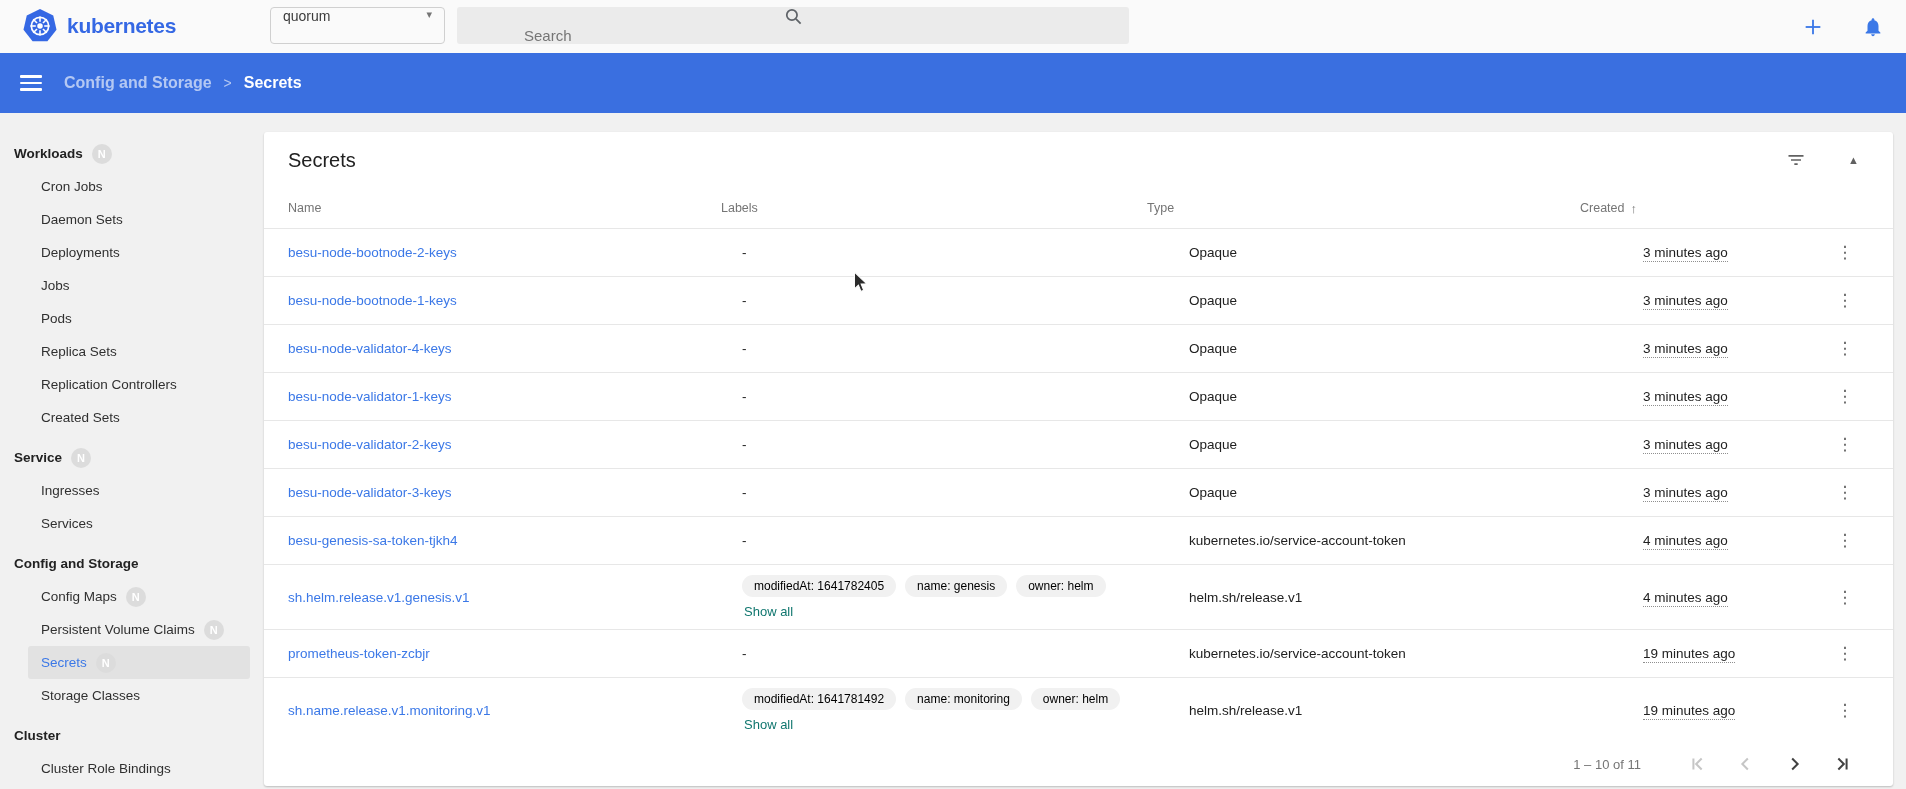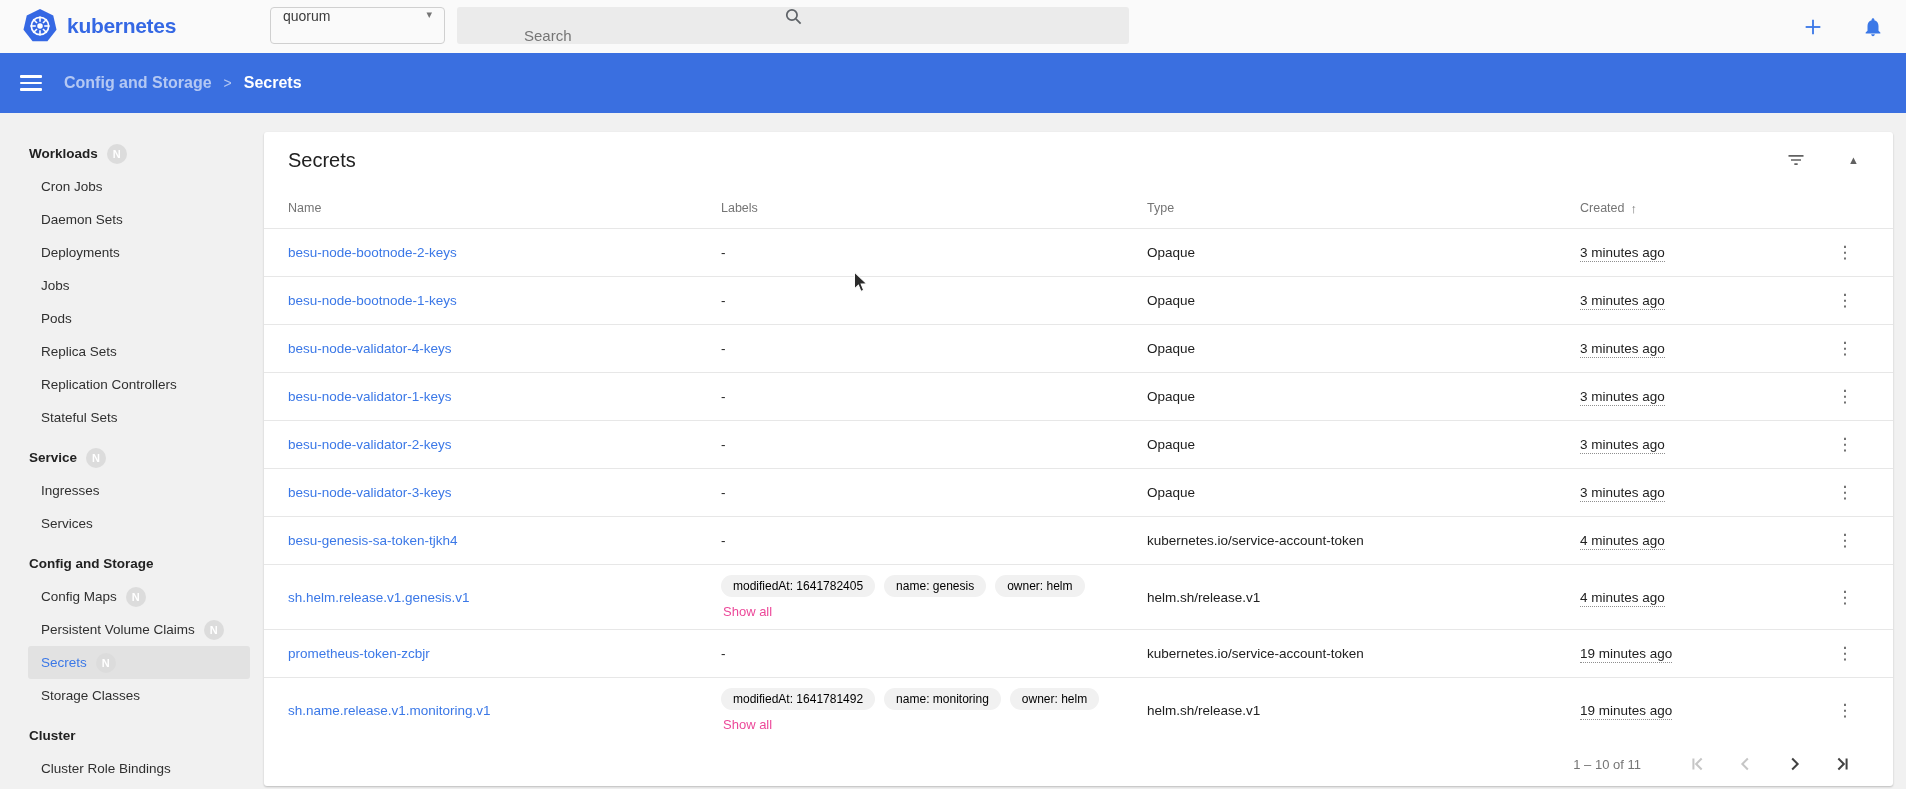--- a/index.html
+++ b/index.html
@@ -31,47 +31,47 @@
     display:flex; align-items:center; padding-left:20px; }
   .hamburger { width:22px; display:flex; flex-direction:column; gap:4px; background:none; border:none; cursor:pointer; padding:0; }
   .hamburger span { display:block; height:2.5px; background:#fff; border-radius:1px; }
   .crumbs { margin-left:22px; display:flex; align-items:center; gap:12px; font-size:16px; }
   .crumb-parent { color:rgba(255,255,255,0.62); font-weight:bold; cursor:pointer; text-decoration:none; }
   .crumb-sep { color:rgba(255,255,255,0.62); font-size:14px; }
   .crumb-current { color:#ffffff; font-weight:bold; }
   
   .sidebar { position:absolute; top:113px; left:0; width:264px; height:676px; overflow:hidden; padding-top:24px; }
   .nav-section { margin-bottom:7px; }
-  .nav-header { height:33px; display:flex; align-items:center; padding-left:29px; cursor:pointer; }
+  .nav-header { height:33px; display:flex; align-items:center; padding-left:14px; cursor:pointer; }
   .nav-header-label { font-size:13.5px; font-weight:bold; color:#222; }
   .nav-item { height:33px; display:flex; align-items:center; padding-left:41px; font-size:13.5px; color:#303030; cursor:pointer; }
   .nav-item.selected { background:#e2e2e2; margin-left:28px; margin-right:14px; padding-left:13px; border-radius:3px; }
   .nav-item.selected .nav-item-label { color:#3b78e7; }
   .n-badge { display:inline-flex; align-items:center; justify-content:center; width:20px; height:20px;
     border-radius:50%; background:#dcdcdc; color:#fff; font-size:11px; font-weight:bold; margin-left:9px; flex:none; }
   
   .main-card { position:absolute; left:264px; top:132px; width:1629px; background:#ffffff;
     border-radius:3px; box-shadow:0 1px 2px rgba(0,0,0,0.22); }
   .card-header { height:56px; display:flex; align-items:center; justify-content:space-between; padding:0 30px 0 24px; }
   .card-title { font-size:20px; color:#212121; }
   .card-actions { display:flex; align-items:center; gap:34px; }
   .collapse-caret { font-size:11px; color:#616161; }
   
   .thead { display:grid; grid-template-columns:433px 426px 433px 1fr 48px; align-items:center;
     height:40px; padding:0 24px; color:#757575; font-size:12.5px; }
   .th-created { display:flex; align-items:center; gap:6px; cursor:pointer; }
   .sort-arrow { font-size:13px; color:#757575; }
   .tbody .trow { display:grid; grid-template-columns:433px 426px 433px 1fr 48px; align-items:center;
-    min-height:48px; padding:0 24px; border-top:1px solid #e7e7e7; font-size:13.5px; }
+    min-height:48px; padding:0 24px; border-top:1px solid #e7e7e7; font-size:13.5px;gap:21px; }
   .tbody .trow.tall { min-height:64px; }
   .name-link { color:#3b78e7; text-decoration:none; cursor:pointer; }
   .td-labels { color:#212121; }
   .chip-wrap { display:flex; gap:9px; margin-top:10px; flex-wrap:wrap; }
   .chip { background:#f1f1f1; border-radius:12px; padding:4px 12px; font-size:12px; color:#000000; white-space:nowrap; }
-  .show-all { display:inline-block; color:#ec4899; font-size:13px; margin:7px 0 10px 2px; cursor:pointer; text-decoration:none; }
+  .show-all { display:inline-block; color:#0f766e; font-size:13px; margin:7px 0 10px 2px; cursor:pointer; text-decoration:none; }
   .created-text { border-bottom:1px dotted #8f8f8f; padding-bottom:1px; cursor:default; }
   .td-menu { text-align:center; }
   .kebab { background:none; border:none; cursor:pointer; font-size:17px; color:#616161; padding:4px 8px; letter-spacing:0; }
   
   .card-footer { height:44px; display:flex; align-items:center; justify-content:flex-end; padding-right:38px; gap:22px; }
   .range-label { color:#757575; font-size:13px; margin-right:22px; }
   .pg-btn { background:none; border:none; padding:2px; cursor:pointer; display:flex; }
   .pg-btn[disabled] { cursor:default; }
   
   .mouse-cursor { position:absolute; left:853px; top:272px; z-index:20; pointer-events:none; }
@@ -184,21 +184,21 @@
     <span class="nav-item-label">Replica Sets</span>
 
   </div>
 
   <div class="nav-item">
     <span class="nav-item-label">Replication Controllers</span>
 
   </div>
 
   <div class="nav-item">
-    <span class="nav-item-label">Stateful Sets</span>
+    <span class="nav-item-label">Created Sets</span>
 
   </div>
 </div>
   </div>
 
   <div class="nav-section">
     <div class="nav-header">
       <span class="nav-header-label">Service</span>
       <span class="n-badge">N</span>
     </div>

